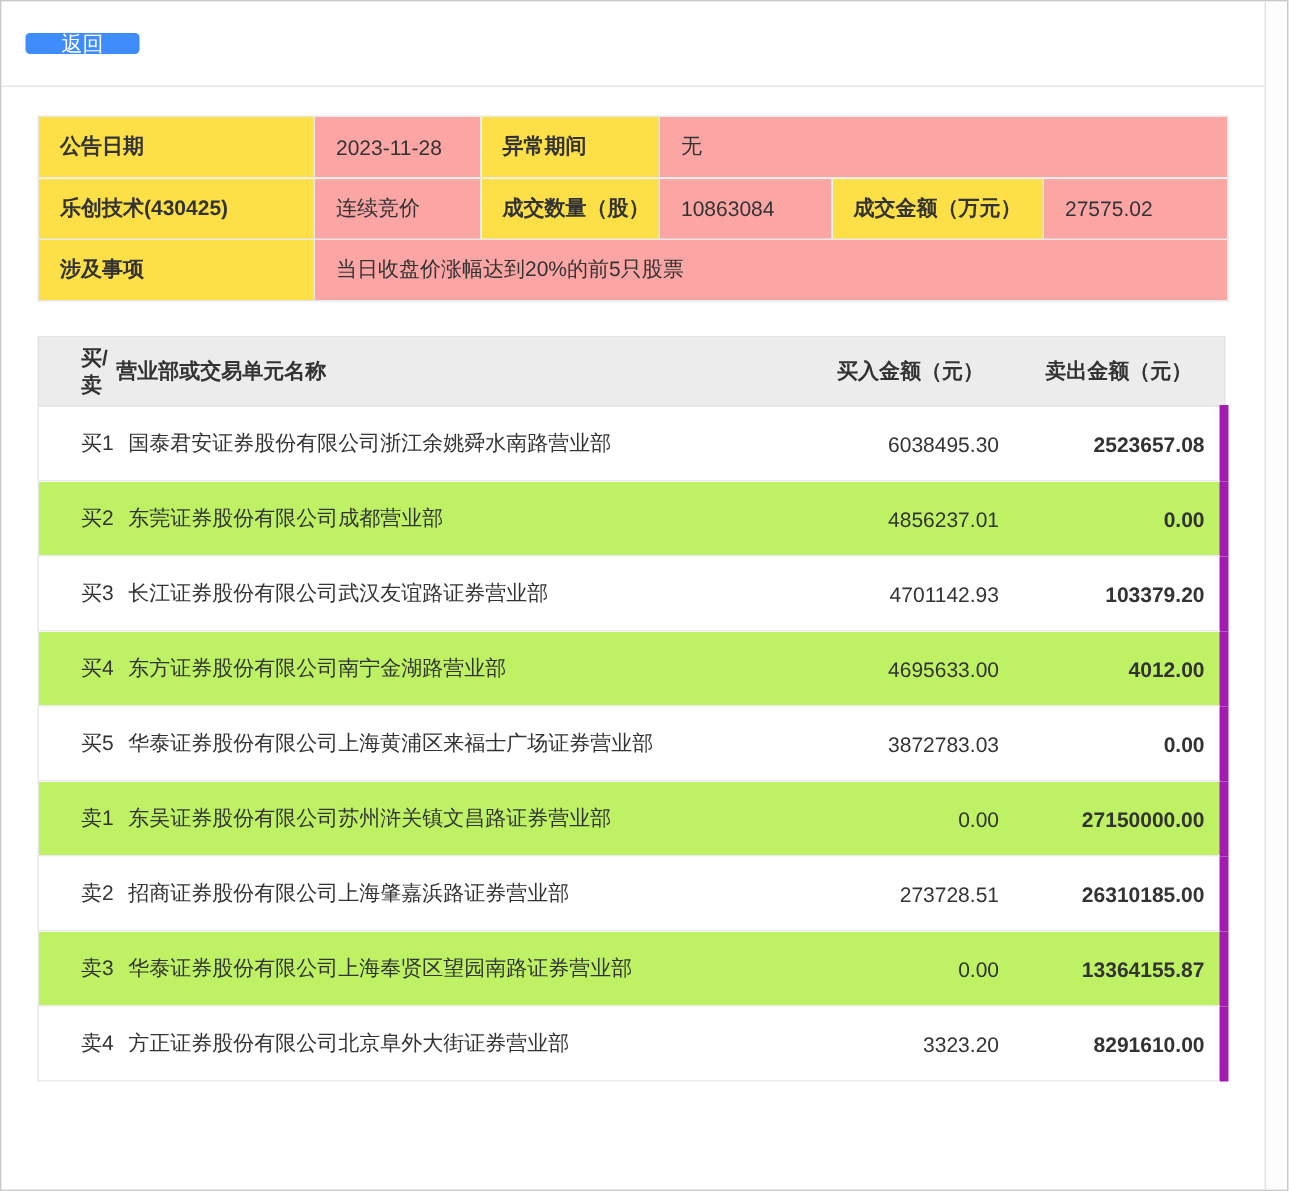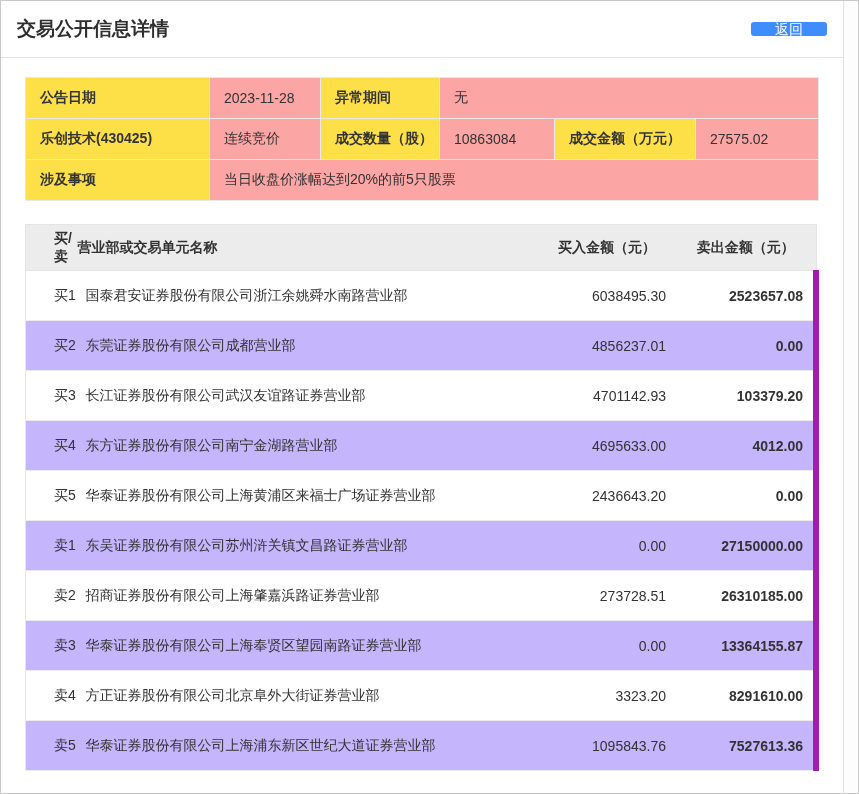--- a/index.html
+++ b/index.html
@@ -50,37 +50,36 @@
   }
   .trade-table thead th:first-child { border-left:1px solid #e4e4e5; }
   .trade-table thead th:last-child { border-right:1px solid #e4e4e5; }
   .trade-table td {
     height:50px; background:#fff;
     border-bottom:1px solid #ebebeb;
     white-space:nowrap; overflow:hidden;
   }
   .trade-table td:first-child { border-left:1px solid #e8e8e8; }
   .trade-table td:last-child { border-right:6px solid #a21caf;font-weight:bold; }
-  .trade-table tbody tr.alt td { background:#c4b5fd; }
+  .trade-table tbody tr.alt td { background:#bef264; }
 
   .col-side  { width:52px; text-align:left; padding-left:28px; }
   .col-name  { text-align:left; }
   td.col-name { text-align:left; padding-left:8px; }
   .col-buy   { width:138px; text-align:center; }
   .col-sell  { width:140px; text-align:center; }
   td.col-buy, td.col-sell { text-align:right; padding-right:10px; }
 </style>
 </head>
 <body>
 
 <div class="page">
   <div class="page-main">
 
     <header class="page-header">
-      <h1 class="page-title">交易公开信息详情</h1>
       <button class="back-button">返回</button>
     </header>
 
     <div class="content">
 
       <table class="info-table">
         <colgroup>
           <col style="width:184px">
           <col style="width:111px">
           <col style="width:119px">
@@ -140,21 +139,21 @@
             </tr>
             <tr class="alt">
               <td class="col-side">买4</td>
               <td class="col-name">东方证券股份有限公司南宁金湖路营业部</td>
               <td class="col-buy">4695633.00</td>
               <td class="col-sell">4012.00</td>
             </tr>
             <tr>
               <td class="col-side">买5</td>
               <td class="col-name">华泰证券股份有限公司上海黄浦区来福士广场证券营业部</td>
-              <td class="col-buy">2436643.20</td>
+              <td class="col-buy">3872783.03</td>
               <td class="col-sell">0.00</td>
             </tr>
             <tr class="alt">
               <td class="col-side">卖1</td>
               <td class="col-name">东吴证券股份有限公司苏州浒关镇文昌路证券营业部</td>
               <td class="col-buy">0.00</td>
               <td class="col-sell">27150000.00</td>
             </tr>
             <tr>
               <td class="col-side">卖2</td>
@@ -167,26 +166,20 @@
               <td class="col-name">华泰证券股份有限公司上海奉贤区望园南路证券营业部</td>
               <td class="col-buy">0.00</td>
               <td class="col-sell">13364155.87</td>
             </tr>
             <tr>
               <td class="col-side">卖4</td>
               <td class="col-name">方正证券股份有限公司北京阜外大街证券营业部</td>
               <td class="col-buy">3323.20</td>
               <td class="col-sell">8291610.00</td>
             </tr>
-            <tr class="alt">
-              <td class="col-side">卖5</td>
-              <td class="col-name">华泰证券股份有限公司上海浦东新区世纪大道证券营业部</td>
-              <td class="col-buy">1095843.76</td>
-              <td class="col-sell">7527613.36</td>
-            </tr>
           </tbody>
       </table>
 
     </div>
   </div>
 
   <div class="scroll-track"></div>
 </div>
 
 </body></html>

